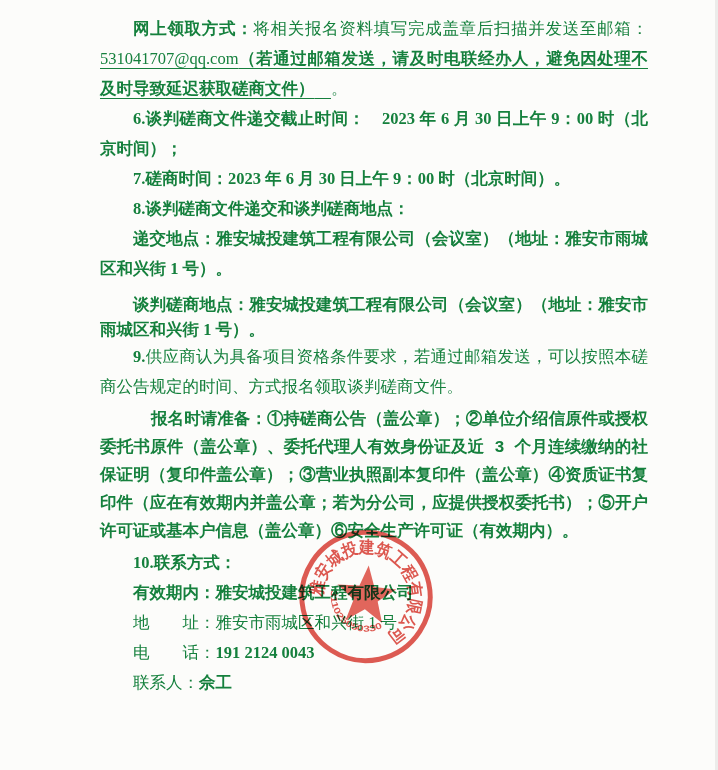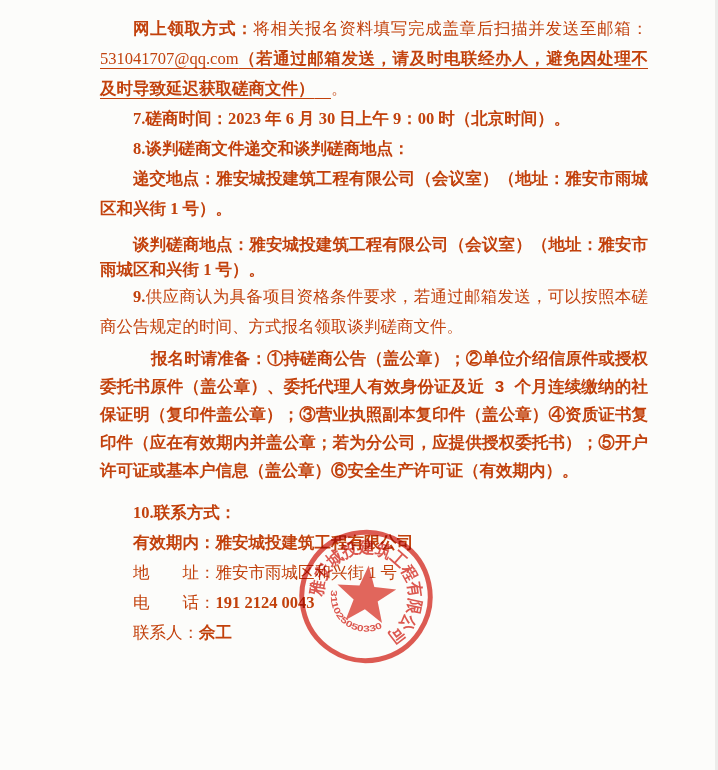--- a/index.html
+++ b/index.html
@@ -3,55 +3,56 @@
 <meta charset="utf-8">
 <style>
   html,body{margin:0;padding:0;}
   body{width:718px;height:770px;background:#ffffff;}
   .page{
     position:relative;width:718px;height:770px;overflow:hidden;
     background:#fcfcfa;
     border-right:3px solid #ececea;
     box-sizing:border-box;
     font-family:"Liberation Serif","DejaVu Serif",serif;
-    color:#c2410c;
+    color:#15803d;
   }
   .content{
     position:absolute;left:100px;top:14px;width:548px;
     font-size:16.5px;line-height:30px;
     text-align:justify;
   }
   p{margin:0;}
   .ind2{text-indent:33px;}
   .ind3{text-indent:51px;}
   .b, .bold{font-weight:bold;}
   .u{text-decoration:underline;text-underline-offset:4px;}
   .tight{line-height:25px;margin-top:8px;}
   .signup{line-height:28px;margin-top:4px;font-family:Liberation Mono, monospace;}
-  .mt2{margin-top:12px;}
+  .mt2{margin-top:2px;}
   .contact-row{line-height:30px;text-indent:33px;}
   
   .seal{
     position:absolute;left:291px;top:526px;width:150px;height:141px;
     mix-blend-mode:multiply;opacity:0.92;
     pointer-events:none;
   }
   .seal text{
     font-family:"Liberation Sans","DejaVu Sans",sans-serif;
     font-weight:bold;
   }
 </style>
 </head>
 <body>
 
 <div class="page">
   <div class="content">
 
     <p class="ind2"><span class="b">网上领取方式：</span><span>将相关报名资料填写完成盖章后扫描并发送至邮箱：</span><span class="u">531041707@qq.com</span><span class="b u">（若通过邮箱发送，请及时电联经办人，避免因处理不及时导致延迟获取磋商文件）</span><span class="u">&nbsp;&nbsp;&nbsp;&nbsp;</span><span>。</span></p>
 
+    <p class="ind2 bold"><span>6.谈判磋商文件递交截止时间：</span><span>　2023 年 6 月 30 日上午 9：00 时（北京时间）；</span></p>
 
     <p class="ind2 bold"><span>7.磋商时间：</span><span>2023 年 6 月 30 日上午 9：00 时（北京时间）。</span></p>
 
     <p class="ind2 bold">8.谈判磋商文件递交和谈判磋商地点：</p>
 
     <p class="ind2 bold">递交地点：雅安城投建筑工程有限公司（会议室）（地址：雅安市雨城区和兴街 1 号）。</p>
 
     <p class="ind2 bold tight">谈判磋商地点：雅安城投建筑工程有限公司（会议室）（地址：雅安市雨城区和兴街 1 号）。</p>
 
     <p class="ind2"><span class="b">9.</span><span>供应商认为具备项目资格条件要求，若通过邮箱发送，可以按照本磋商公告规定的时间、方式报名领取谈判磋商文件。</span></p>

